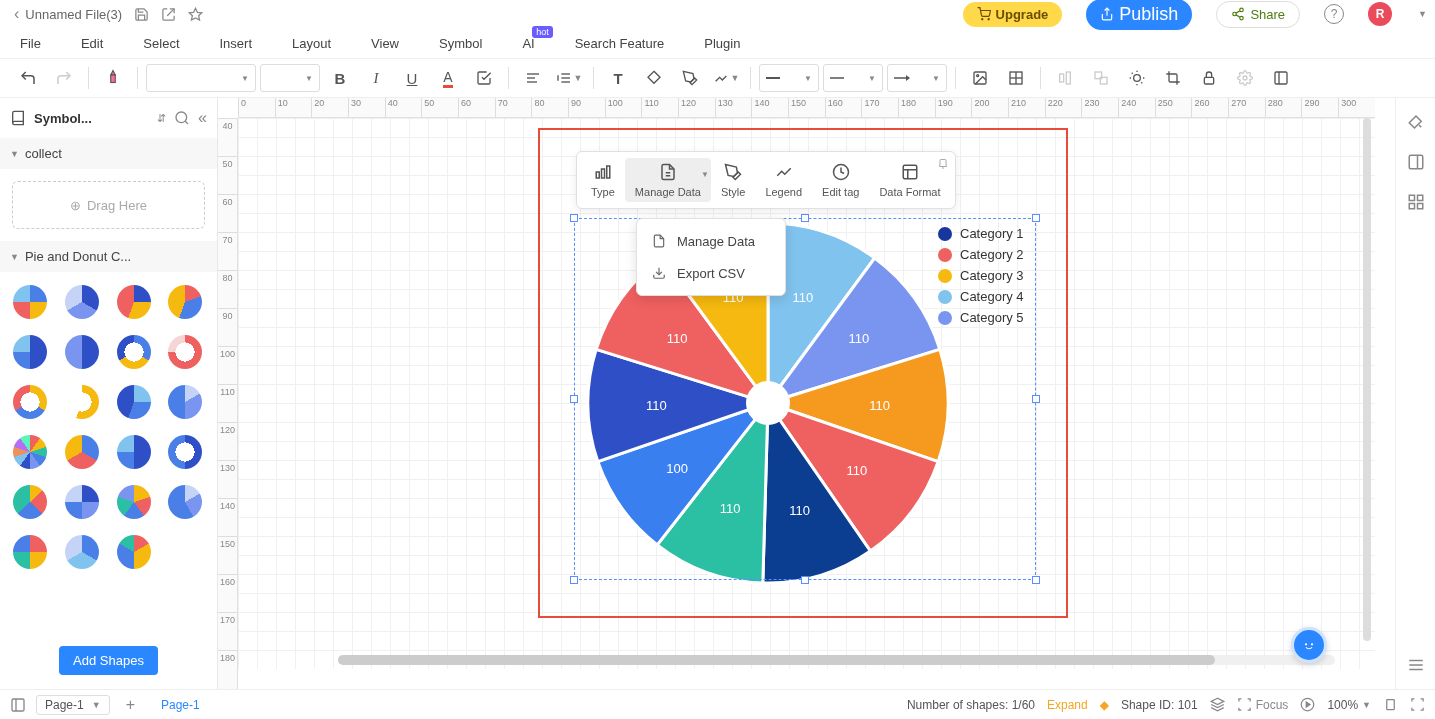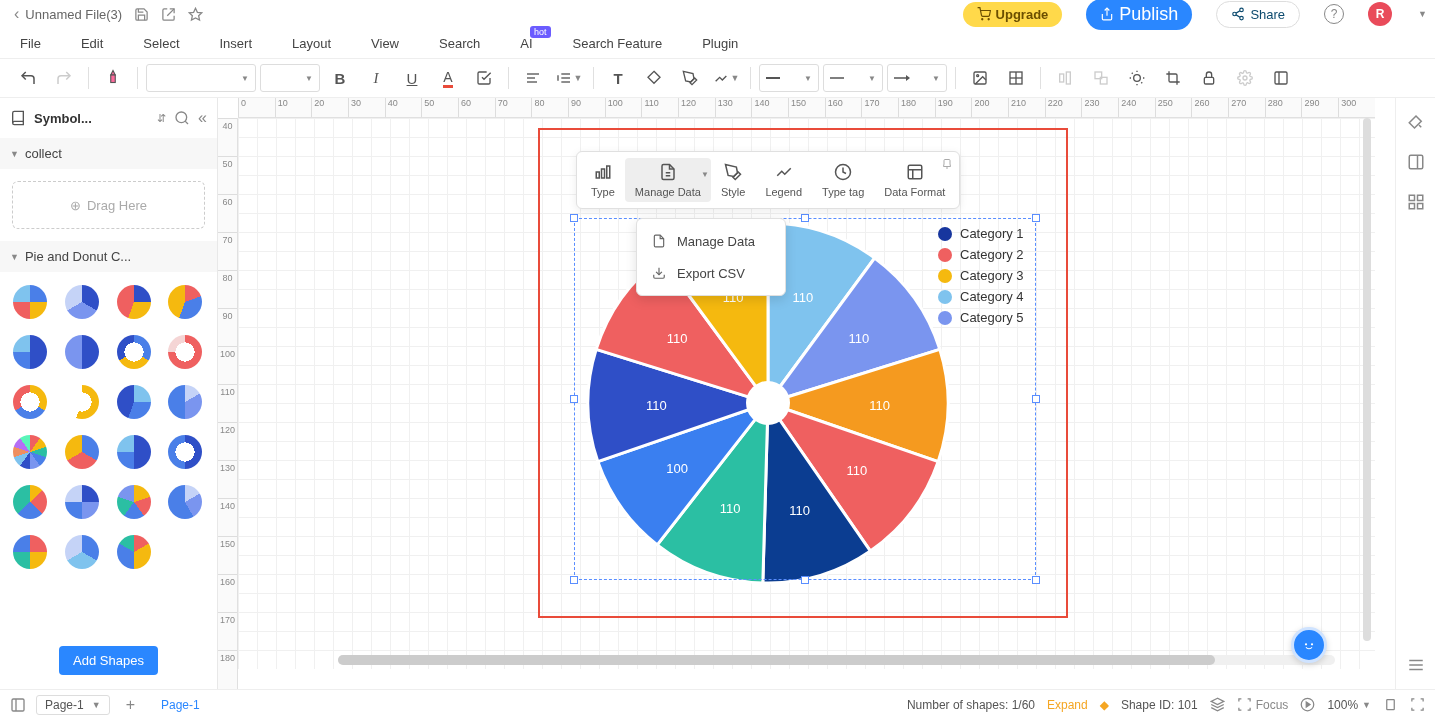--- a/index.html
+++ b/index.html
@@ -6,21 +6,21 @@
 body { background: #fff; overflow: hidden; width: 1435px; height: 719px; position: relative; }
 
 
 .topbar { height: 28px; display: flex; align-items: center; padding: 0 8px; border-bottom: none; }
 .topbar .back { color: #888; font-size: 16px; padding: 0 6px; cursor: pointer; }
 .topbar .filename { color: #666; font-size: 13px; }
 .topbar .ticon { margin-left: 12px; color: #888; cursor: pointer; }
 .topbar-right { margin-left: auto; display: flex; align-items: center; gap: 24px; }
 .btn-upgrade { background: #ffd94a; color: #6b4e00; border-radius: 16px; padding: 5px 14px; font-size: 13px; font-weight: 600; display: flex; align-items: center; gap: 5px; cursor: pointer; }
 .btn-publish { background: #2a87ff; color: #fff; border-radius: 16px; padding: 5px 14px; font-size: 18px; display: flex; align-items: center; gap: 5px; cursor: pointer; }
-.btn-share { background: #fff; border: 1px solid #ddd; border-radius: 16px; padding: 5px 14px; font-size: 13px; color: #0c4a6e; display: flex; align-items: center; gap: 5px; cursor: pointer; }
+.btn-share { background: #fff; border: 1px solid #ddd; border-radius: 16px; padding: 5px 14px; font-size: 13px; color: #4d7c0f; display: flex; align-items: center; gap: 5px; cursor: pointer; }
 .help-icon { width: 20px; height: 20px; border: 1.5px solid #888; border-radius: 50%; display: flex; align-items: center; justify-content: center; color: #888; font-size: 12px; cursor: pointer; }
 .avatar { width: 24px; height: 24px; background: #e94b5a; border-radius: 50%; color: #fff; display: flex; align-items: center; justify-content: center; font-size: 12px; font-weight: 600; cursor: pointer; }
 .caret { font-size: 9px; color: #888; margin-left: 2px; }
 
 
 .menubar { height: 30px; display: flex; align-items: center; padding: 0 20px; gap: 40px; font-size: 13px; color: #444; }
 .menubar .mitem { cursor: pointer; position: relative; }
 .hot-badge { position: absolute; top: -10px; right: -18px; background: #6b5cff; color: #fff; font-size: 9px; padding: 1px 4px; border-radius: 3px; margin-left: 20px; }
 
 
@@ -169,21 +169,21 @@
   </div>
 </div>
 
 <div class="menubar" id="menubar">
     <span class="mitem">File</span>
     <span class="mitem">Edit</span>
     <span class="mitem">Select</span>
     <span class="mitem">Insert</span>
     <span class="mitem">Layout</span>
     <span class="mitem">View</span>
-    <span class="mitem">Search</span>
+    <span class="mitem">Symbol</span>
     <span class="mitem">AI<span class="hot-badge">hot</span></span>
     <span class="mitem">Search Feature</span>
     <span class="mitem">Plugin</span>
   </div>
 
 <div class="toolbar">
   <div class="tbtn">
       <svg width="18" height="18" viewBox="0 0 24 24" fill="none" stroke="currentColor" stroke-width="2">
         <polyline points="9 14 4 9 9 4"></polyline>
         <path d="M20 20v-7a4 4 0 0 0-4-4H4"></path>
@@ -618,21 +618,21 @@
             </span>
             <span>Legend</span>
           </div>
           <div class="ft-item">
             <span class="ft-icon">
               <svg width="18" height="18" viewBox="0 0 24 24" fill="none" stroke="currentColor" stroke-width="2">
                 <circle cx="12" cy="12" r="10"></circle>
                 <path d="M12 6v6l4 2"></path>
               </svg>
             </span>
-            <span>Type tag</span>
+            <span>Edit tag</span>
           </div>
           <div class="ft-item">
             <span class="ft-icon">
               <svg width="18" height="18" viewBox="0 0 24 24" fill="none" stroke="currentColor" stroke-width="2">
                 <rect x="3" y="3" width="18" height="18" rx="2"></rect>
                 <line x1="3" y1="9" x2="21" y2="9"></line>
                 <line x1="9" y1="21" x2="9" y2="9"></line>
               </svg>
             </span>
             <span>Data Format</span>

